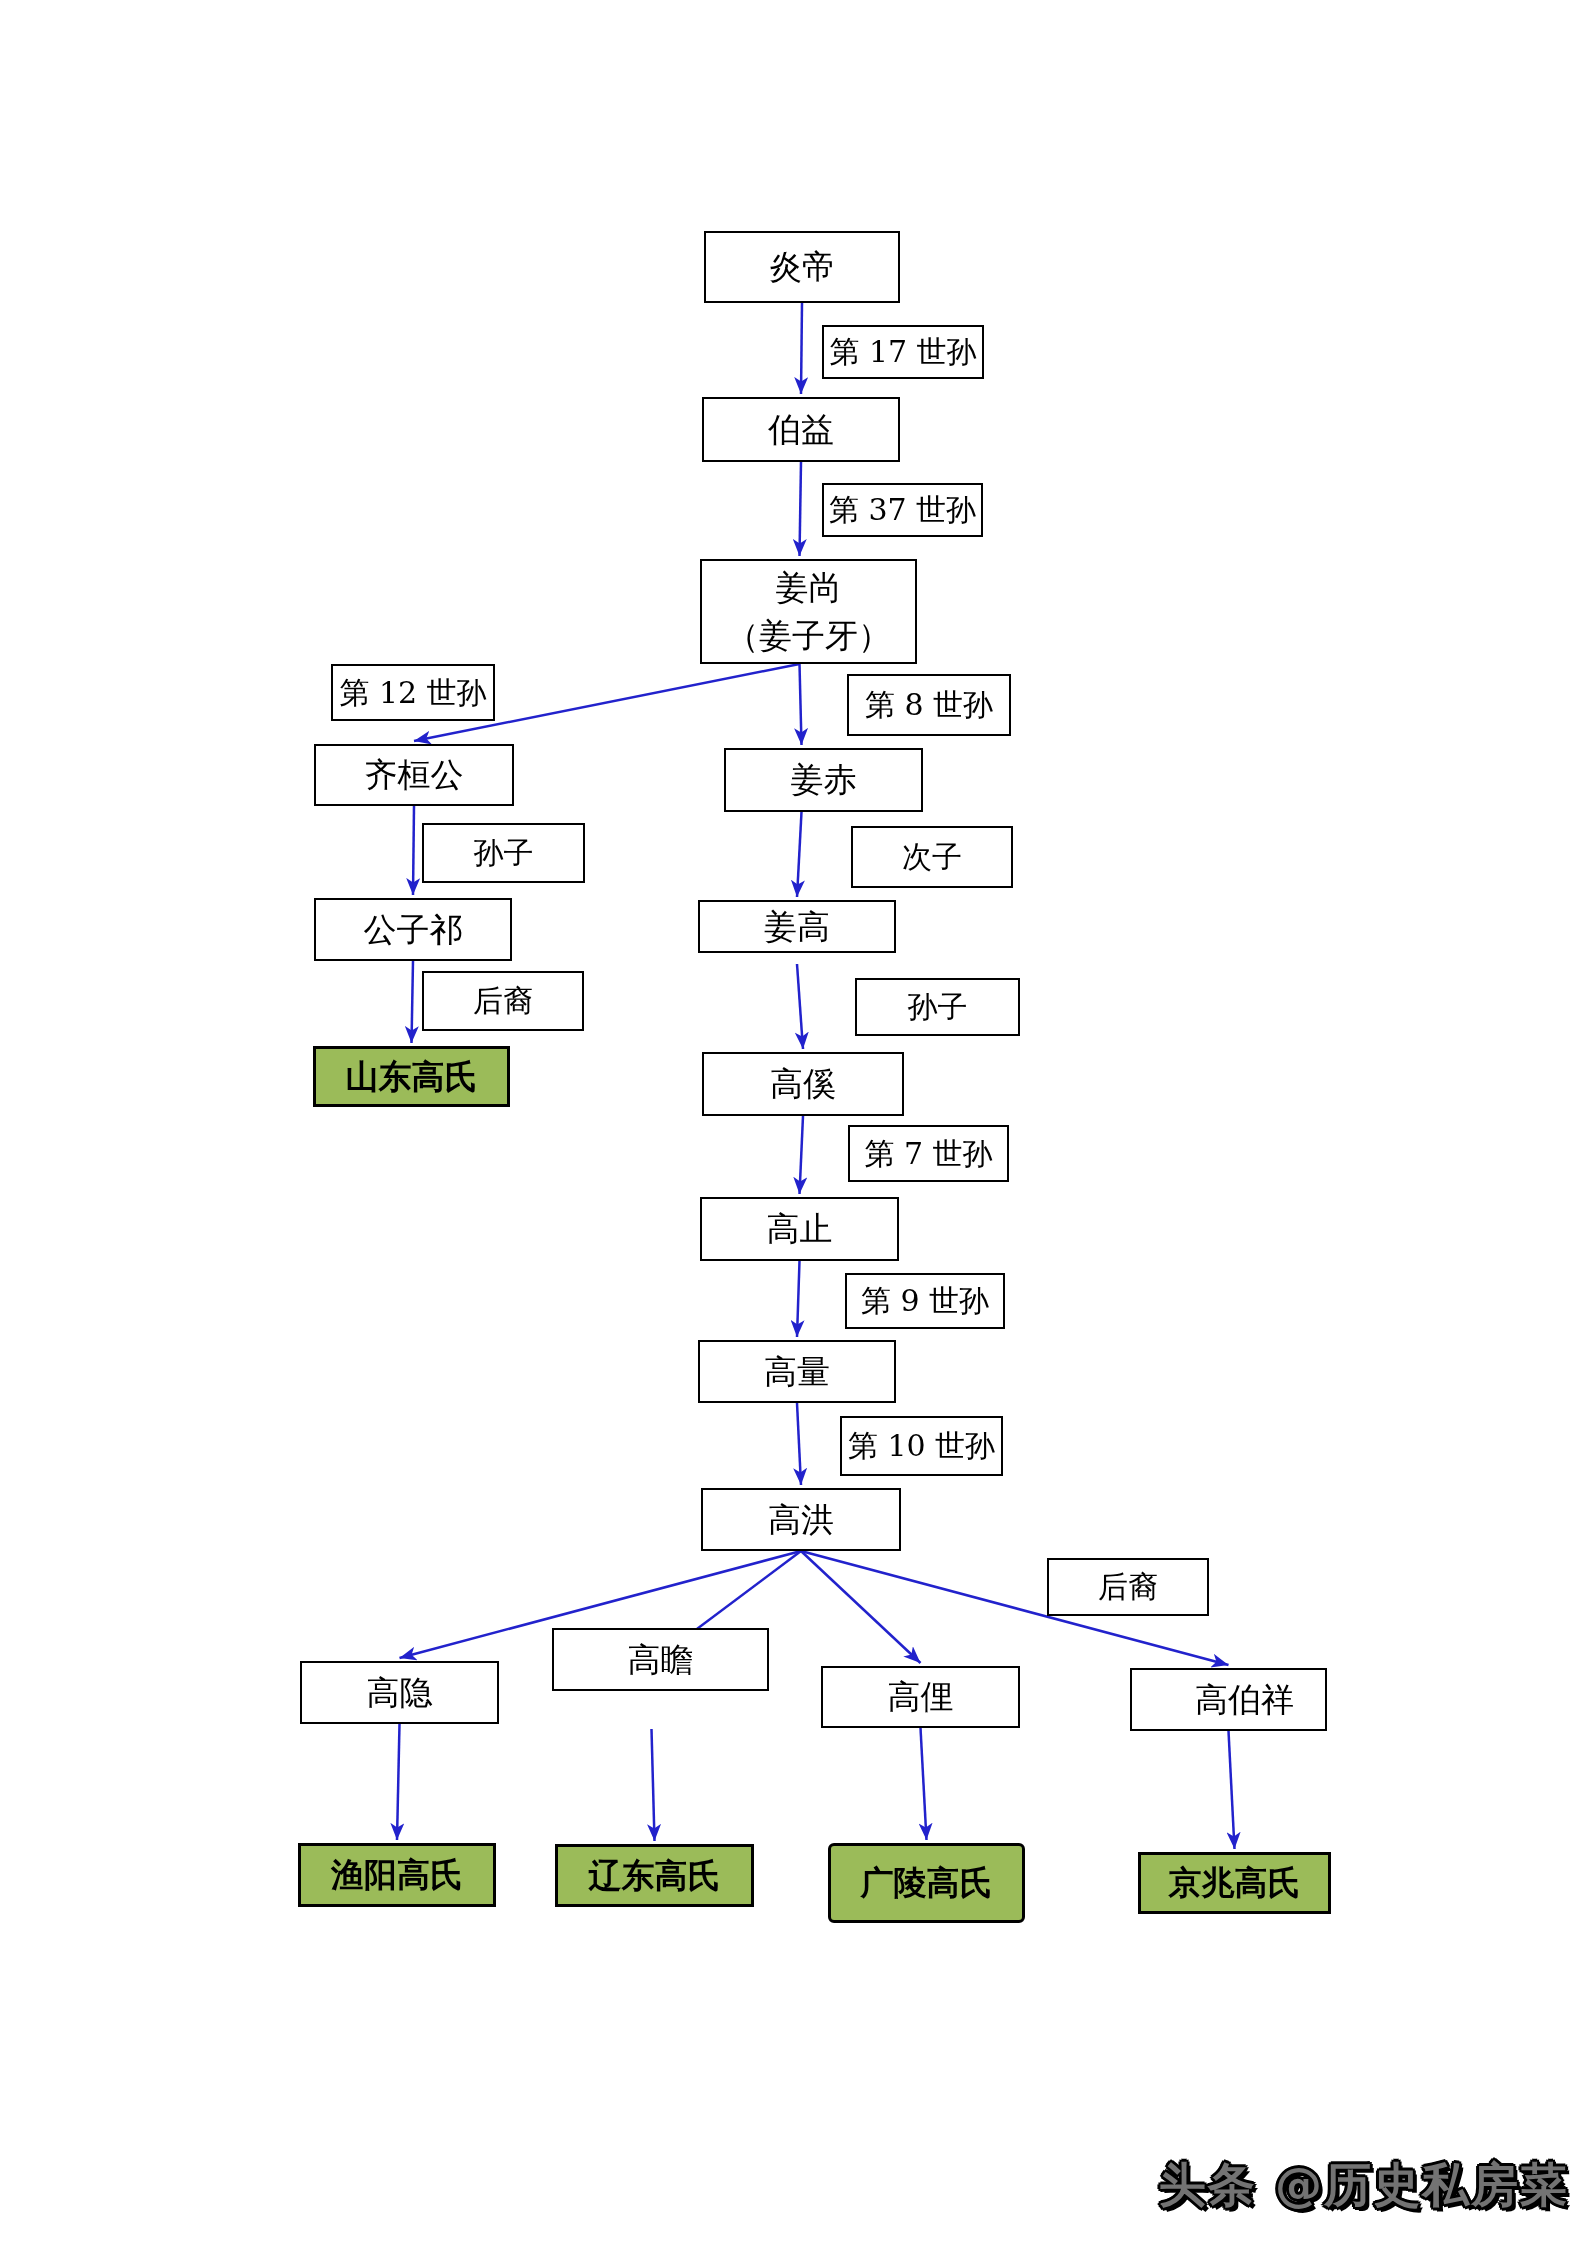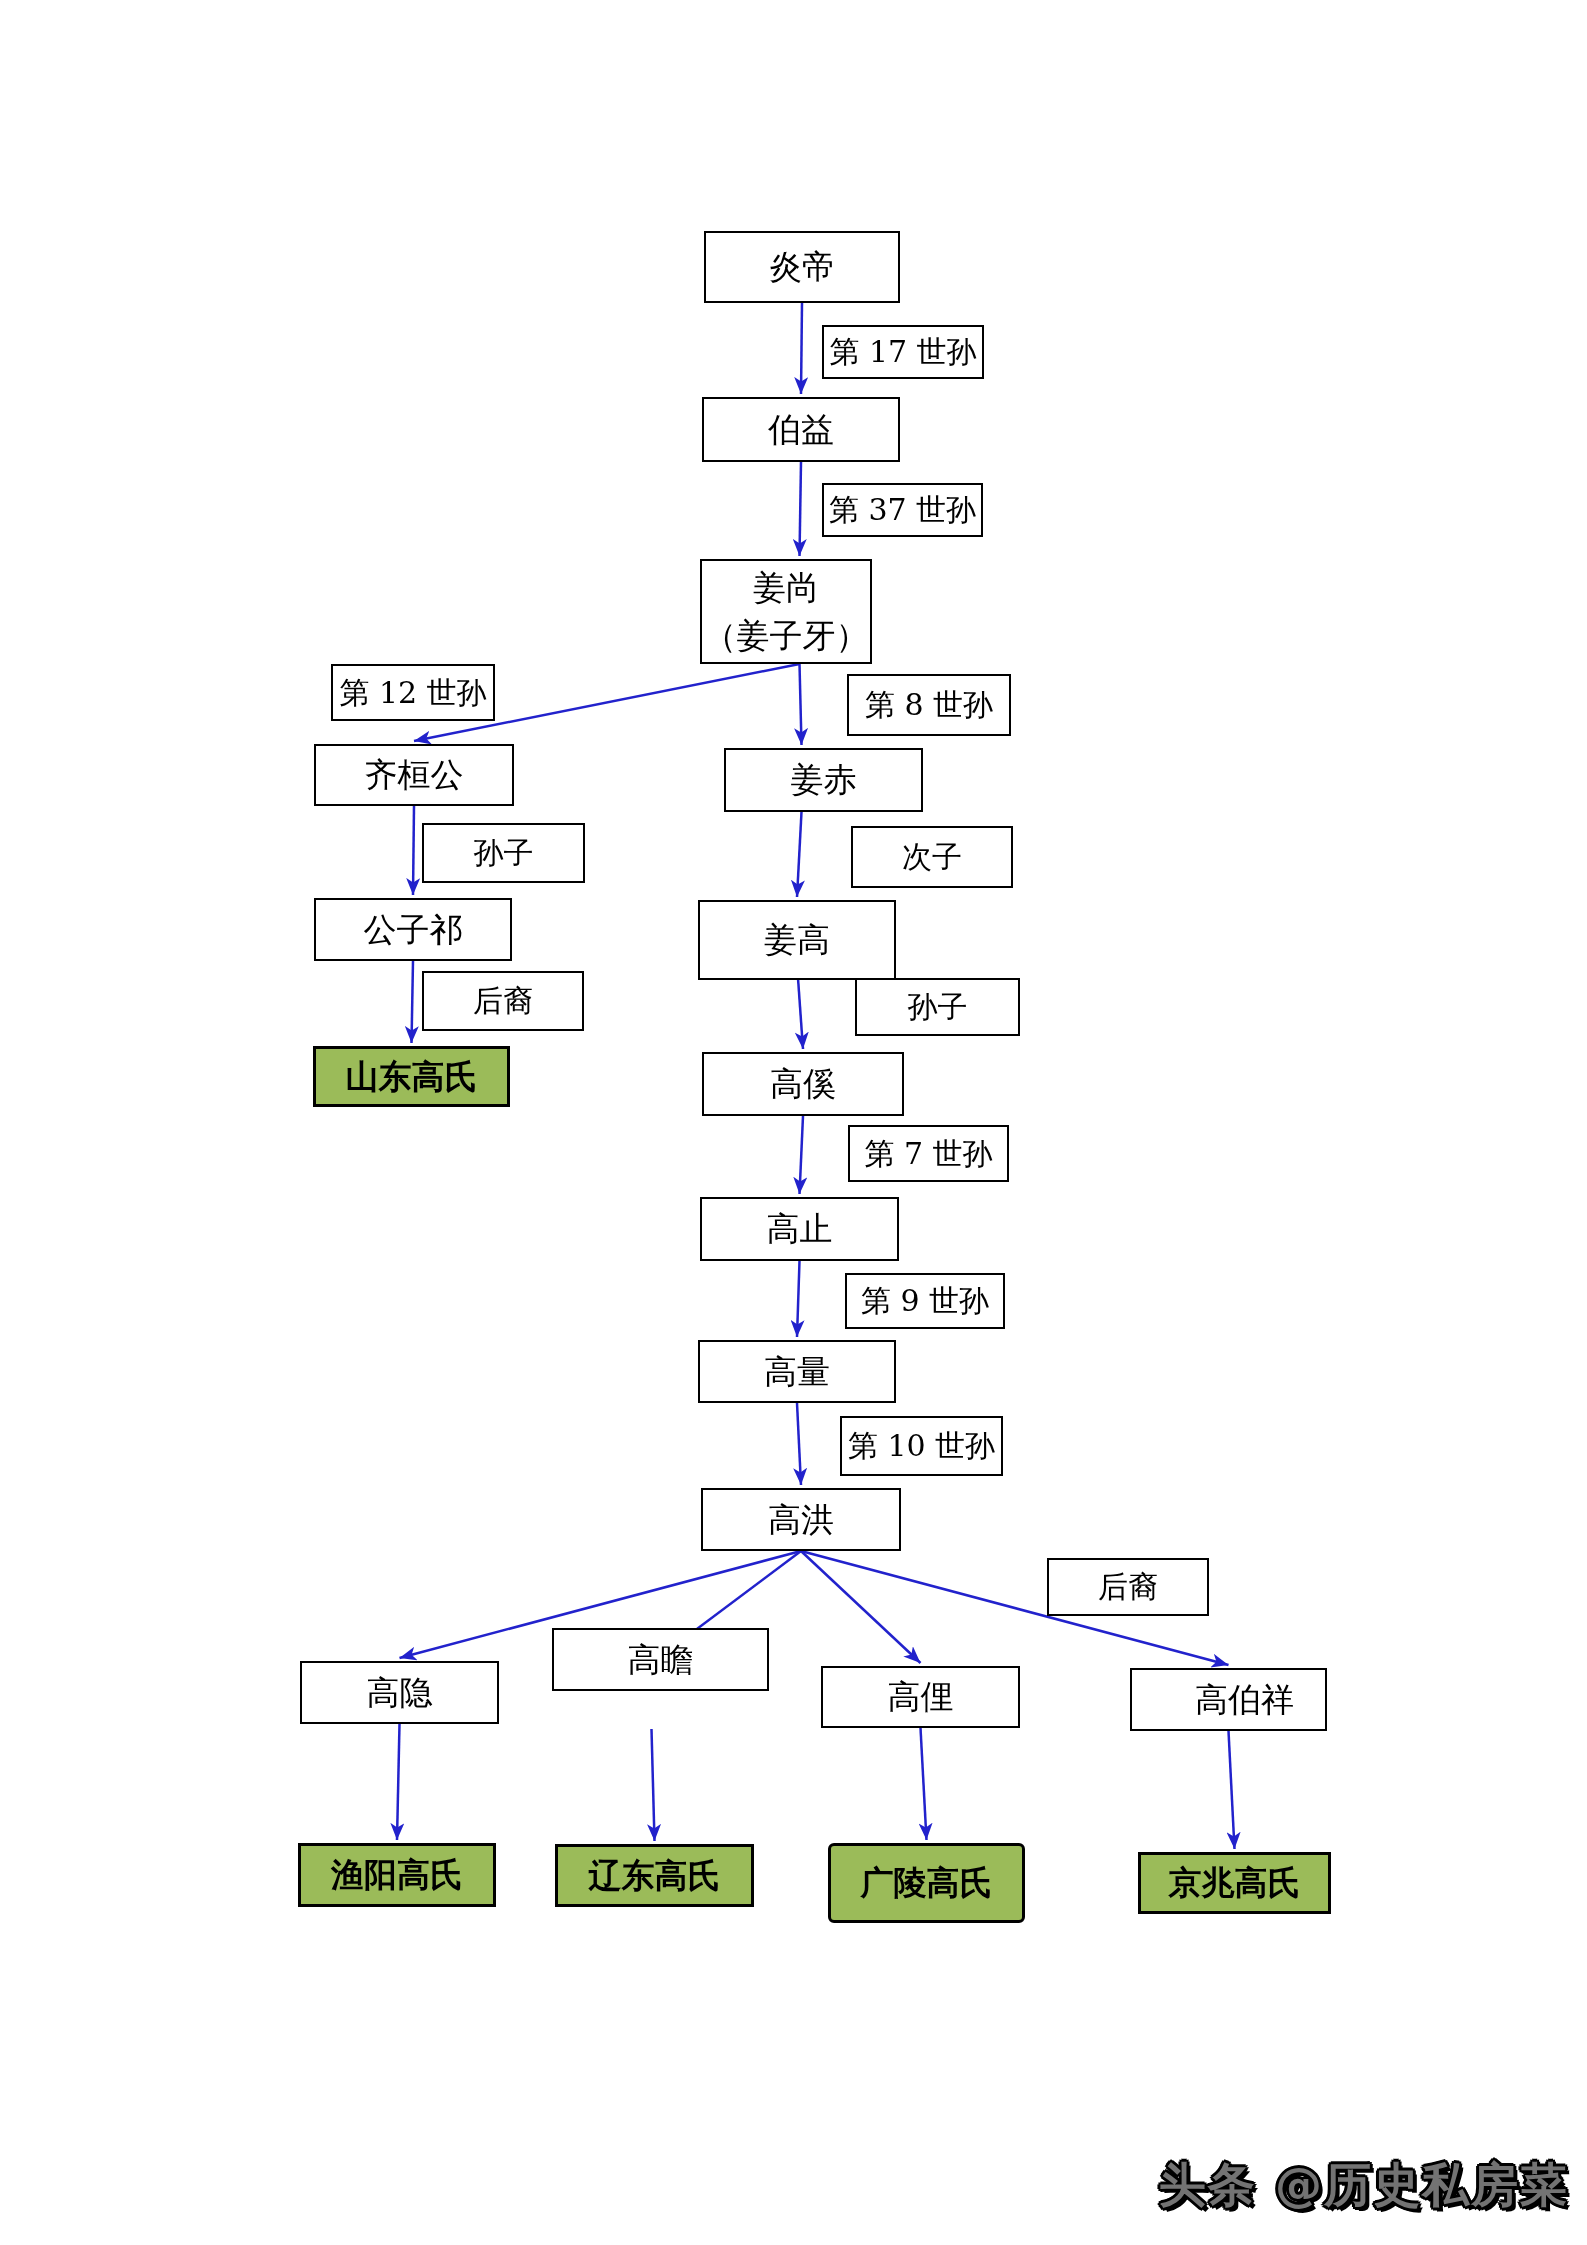--- a/index.html
+++ b/index.html
@@ -80,30 +80,30 @@
       <line x1="387.5" y1="1724" x2="385" y2="1840" stroke="#2222cc" stroke-width="2.5" marker-end="url(#arrowhead)"></line>
       <line x1="639.5" y1="1729" x2="642.5" y2="1841" stroke="#2222cc" stroke-width="2.5" marker-end="url(#arrowhead)"></line>
       <line x1="908.5" y1="1728" x2="914.5" y2="1840" stroke="#2222cc" stroke-width="2.5" marker-end="url(#arrowhead)"></line>
       <line x1="1216.5" y1="1731" x2="1222.5" y2="1849" stroke="#2222cc" stroke-width="2.5" marker-end="url(#arrowhead)"></line>
     </svg>
 
   <div class="node person" style="left: 692px; top: 231px; width: 196px; height: 72px; border-color: rgb(0, 0, 0);">炎帝</div>
     <div class="node relation" style="left: 810px; top: 325px; width: 162px; height: 54px; border-color: rgb(0, 0, 0);">第 17 世孙</div>
     <div class="node person" style="left: 690px; top: 397px; width: 198px; height: 65px; border-color: rgb(0, 0, 0);">伯益</div>
     <div class="node relation" style="left: 810px; top: 483px; width: 161px; height: 54px; border-color: rgb(0, 0, 0);">第 37 世孙</div>
-    <div class="node person" style="left: 688px; top: 559px; width: 172px; height: 105px; border-color: rgb(0, 0, 0);">姜尚
+    <div class="node person" style="left: 688px; top: 559px; width: 217px; height: 105px; border-color: rgb(0, 0, 0);">姜尚
 （姜子牙）</div>
     <div class="node relation" style="left: 319px; top: 664px; width: 164px; height: 57px; border-color: rgb(0, 0, 0);">第 12 世孙</div>
     <div class="node relation" style="left: 835px; top: 674px; width: 164px; height: 62px; border-color: rgb(0, 0, 0);">第 8 世孙</div>
     <div class="node person" style="left: 302px; top: 744px; width: 200px; height: 62px; border-color: rgb(0, 0, 0);">齐桓公</div>
     <div class="node person" style="left: 712px; top: 748px; width: 199px; height: 64px; border-color: rgb(0, 0, 0);">姜赤</div>
     <div class="node relation" style="left: 410px; top: 823px; width: 163px; height: 60px; border-color: rgb(0, 0, 0);">孙子</div>
     <div class="node relation" style="left: 839px; top: 826px; width: 162px; height: 62px; border-color: rgb(0, 0, 0);">次子</div>
     <div class="node person" style="left: 302px; top: 898px; width: 198px; height: 63px; border-color: rgb(0, 0, 0);">公子祁</div>
-    <div class="node person" style="left: 686px; top: 900px; width: 198px; height: 80px; border-color: rgb(0, 0, 0);">姜高</div>
+    <div class="node person" style="left: 686px; top: 900px; width: 198px; height: 53px; border-color: rgb(0, 0, 0);">姜高</div>
     <div class="node relation" style="left: 410px; top: 971px; width: 162px; height: 60px; border-color: rgb(0, 0, 0);">后裔</div>
     <div class="node relation" style="left: 843px; top: 978px; width: 165px; height: 58px; border-color: rgb(0, 0, 0);">孙子</div>
     <div class="node clan" style="left: 301px; top: 1046px; width: 197px; height: 61px; border-color: rgb(0, 0, 0);">山东高氏</div>
     <div class="node person" style="left: 690px; top: 1052px; width: 202px; height: 64px; border-color: rgb(0, 0, 0);">高傒</div>
     <div class="node relation" style="left: 836px; top: 1125px; width: 161px; height: 57px; border-color: rgb(0, 0, 0);">第 7 世孙</div>
     <div class="node person" style="left: 688px; top: 1197px; width: 199px; height: 64px; border-color: rgb(0, 0, 0);">高止</div>
     <div class="node relation" style="left: 833px; top: 1273px; width: 160px; height: 56px; border-color: rgb(0, 0, 0);">第 9 世孙</div>
     <div class="node person" style="left: 686px; top: 1340px; width: 198px; height: 63px; border-color: rgb(0, 0, 0);">高量</div>
     <div class="node relation" style="left: 828px; top: 1416px; width: 163px; height: 60px; border-color: rgb(0, 0, 0);">第 10 世孙</div>
     <div class="node person" style="left: 689px; top: 1488px; width: 200px; height: 63px; border-color: rgb(0, 0, 0);">高洪</div>

